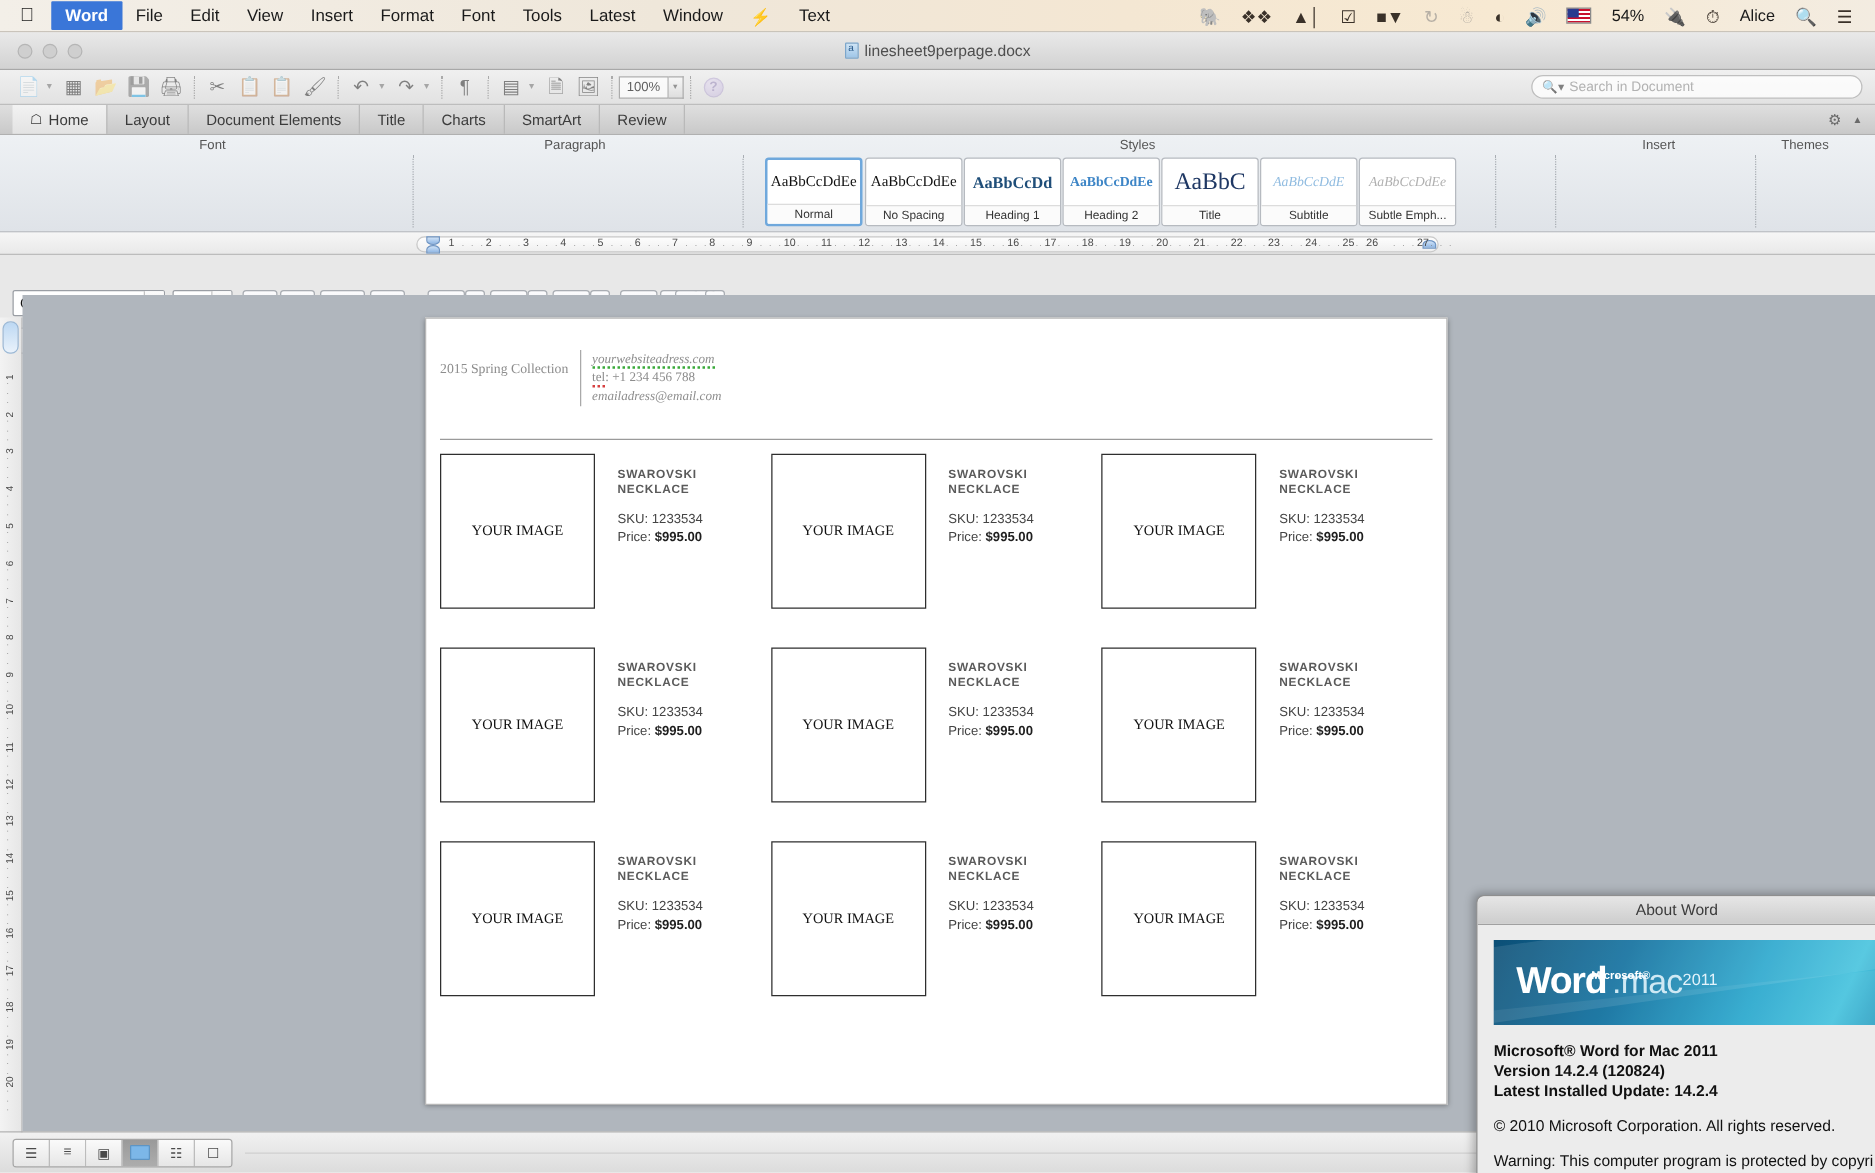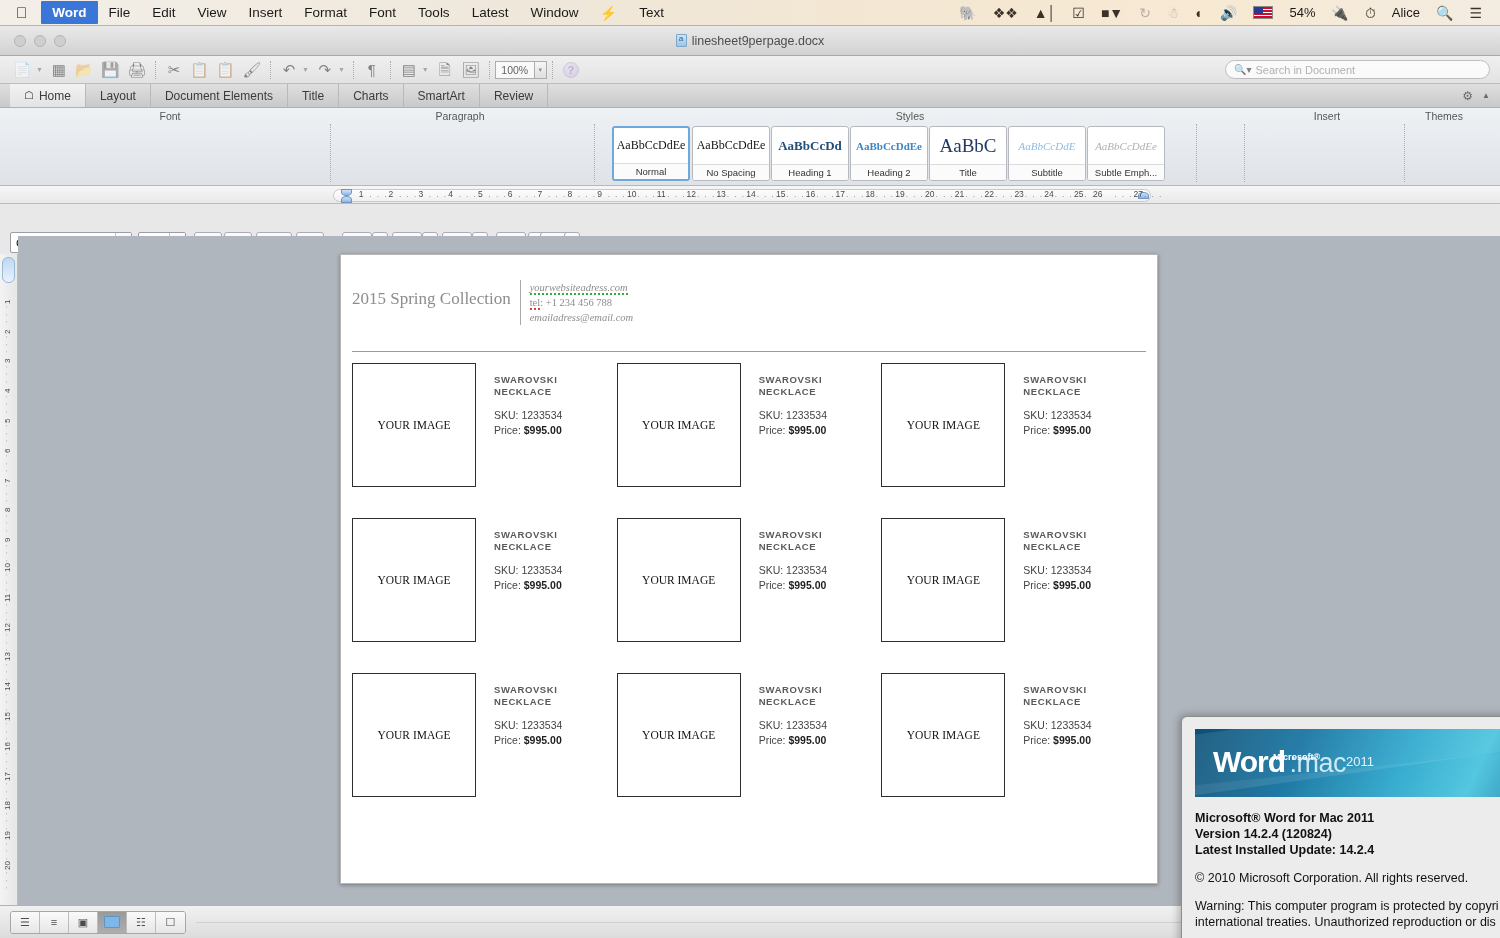--- a/index.html
+++ b/index.html
@@ -203,21 +203,21 @@
     position:absolute; left: 11px; top: 5px; right: 11px; height: 92px;
     border-bottom: 1px solid #9a9a9a;
     display:flex; align-items:flex-start; justify-content:space-between;
   }
   #logo {
     font-family:"Liberation Serif", serif;
     font-size: 26px; color:#b7b7b7; letter-spacing: .5px;
     padding-top: 24px; padding-left: 12px;
   }
   #contact { display:flex; align-items:flex-start; padding-top: 20px; padding-right: 4px; }
-  #collection { font-size: 17px; color:#8d8d8d; padding-right: 9px; padding-top: 9px; font-family:"Liberation Serif",serif;}
+  #collection { font-size: 11px; color:#8d8d8d; padding-right: 9px; padding-top: 9px; font-family:"Liberation Serif",serif;}
   #contact-lines {
     border-left: 1px solid #a9a9a9; padding-left: 9px;
     font-size: 10.5px; color:#8d8d8d; line-height: 15px; font-family:"Liberation Serif",serif; font-style: italic;
   }
   #contact-lines .plain { font-style: normal; }
   .spell-green { border-bottom: 2px dotted #39a939; text-align: center; }
   .spell-red { border-bottom: 2px dotted #d64040; }
 
   
   #grid {
@@ -970,20 +970,21 @@
           <span class="page-ico"></span>
         </div>
       <div class="vbtn">☷</div>
       <div class="vbtn">☐</div>
     </div>
     <div class="sb-rest"></div>
   </div>
 </div>
 
 <div id="about">
+  <div id="about-title">About Word</div>
   <div id="about-banner">
     <div class="bannertext">
       <span style="position:relative;">
         <span class="bt-word">Word</span>
         <span class="bt-ms">Microsoft®</span>
       </span><span class="bt-mac">:mac</span><span class="bt-2011">2011</span>
     </div>
   </div>
   <div id="about-body">
     <div class="bold">Microsoft® Word for Mac 2011</div>

